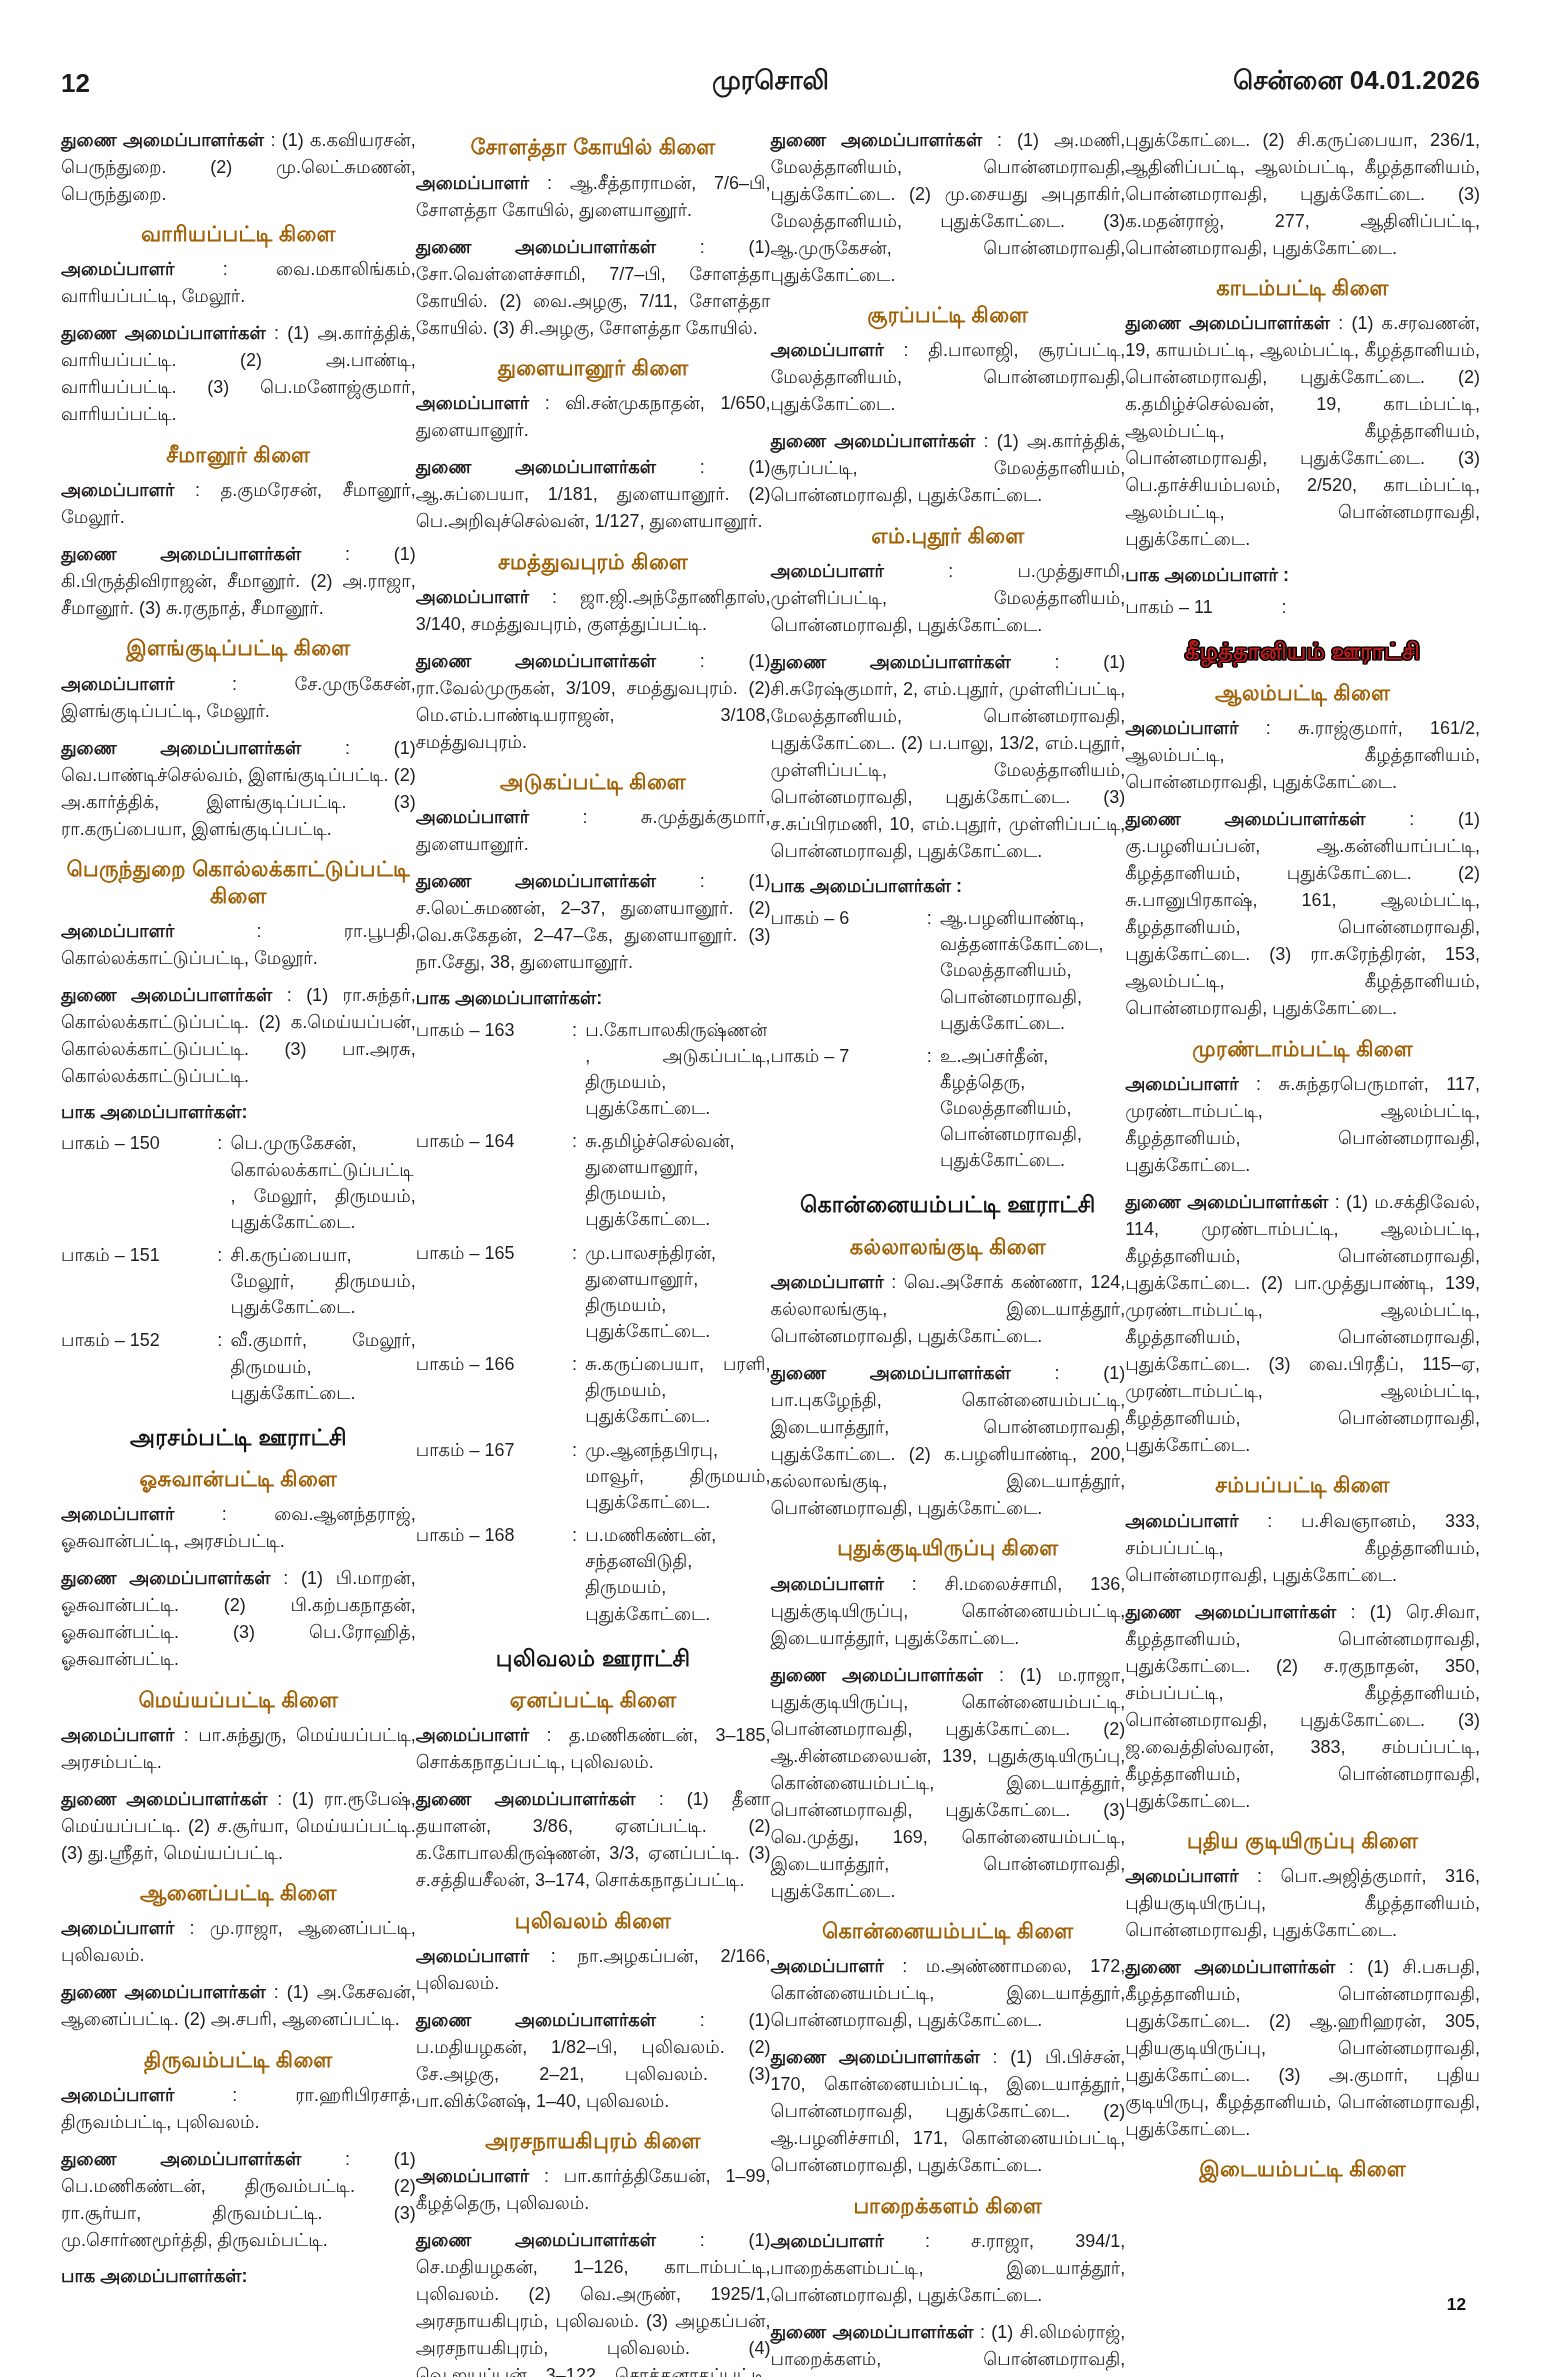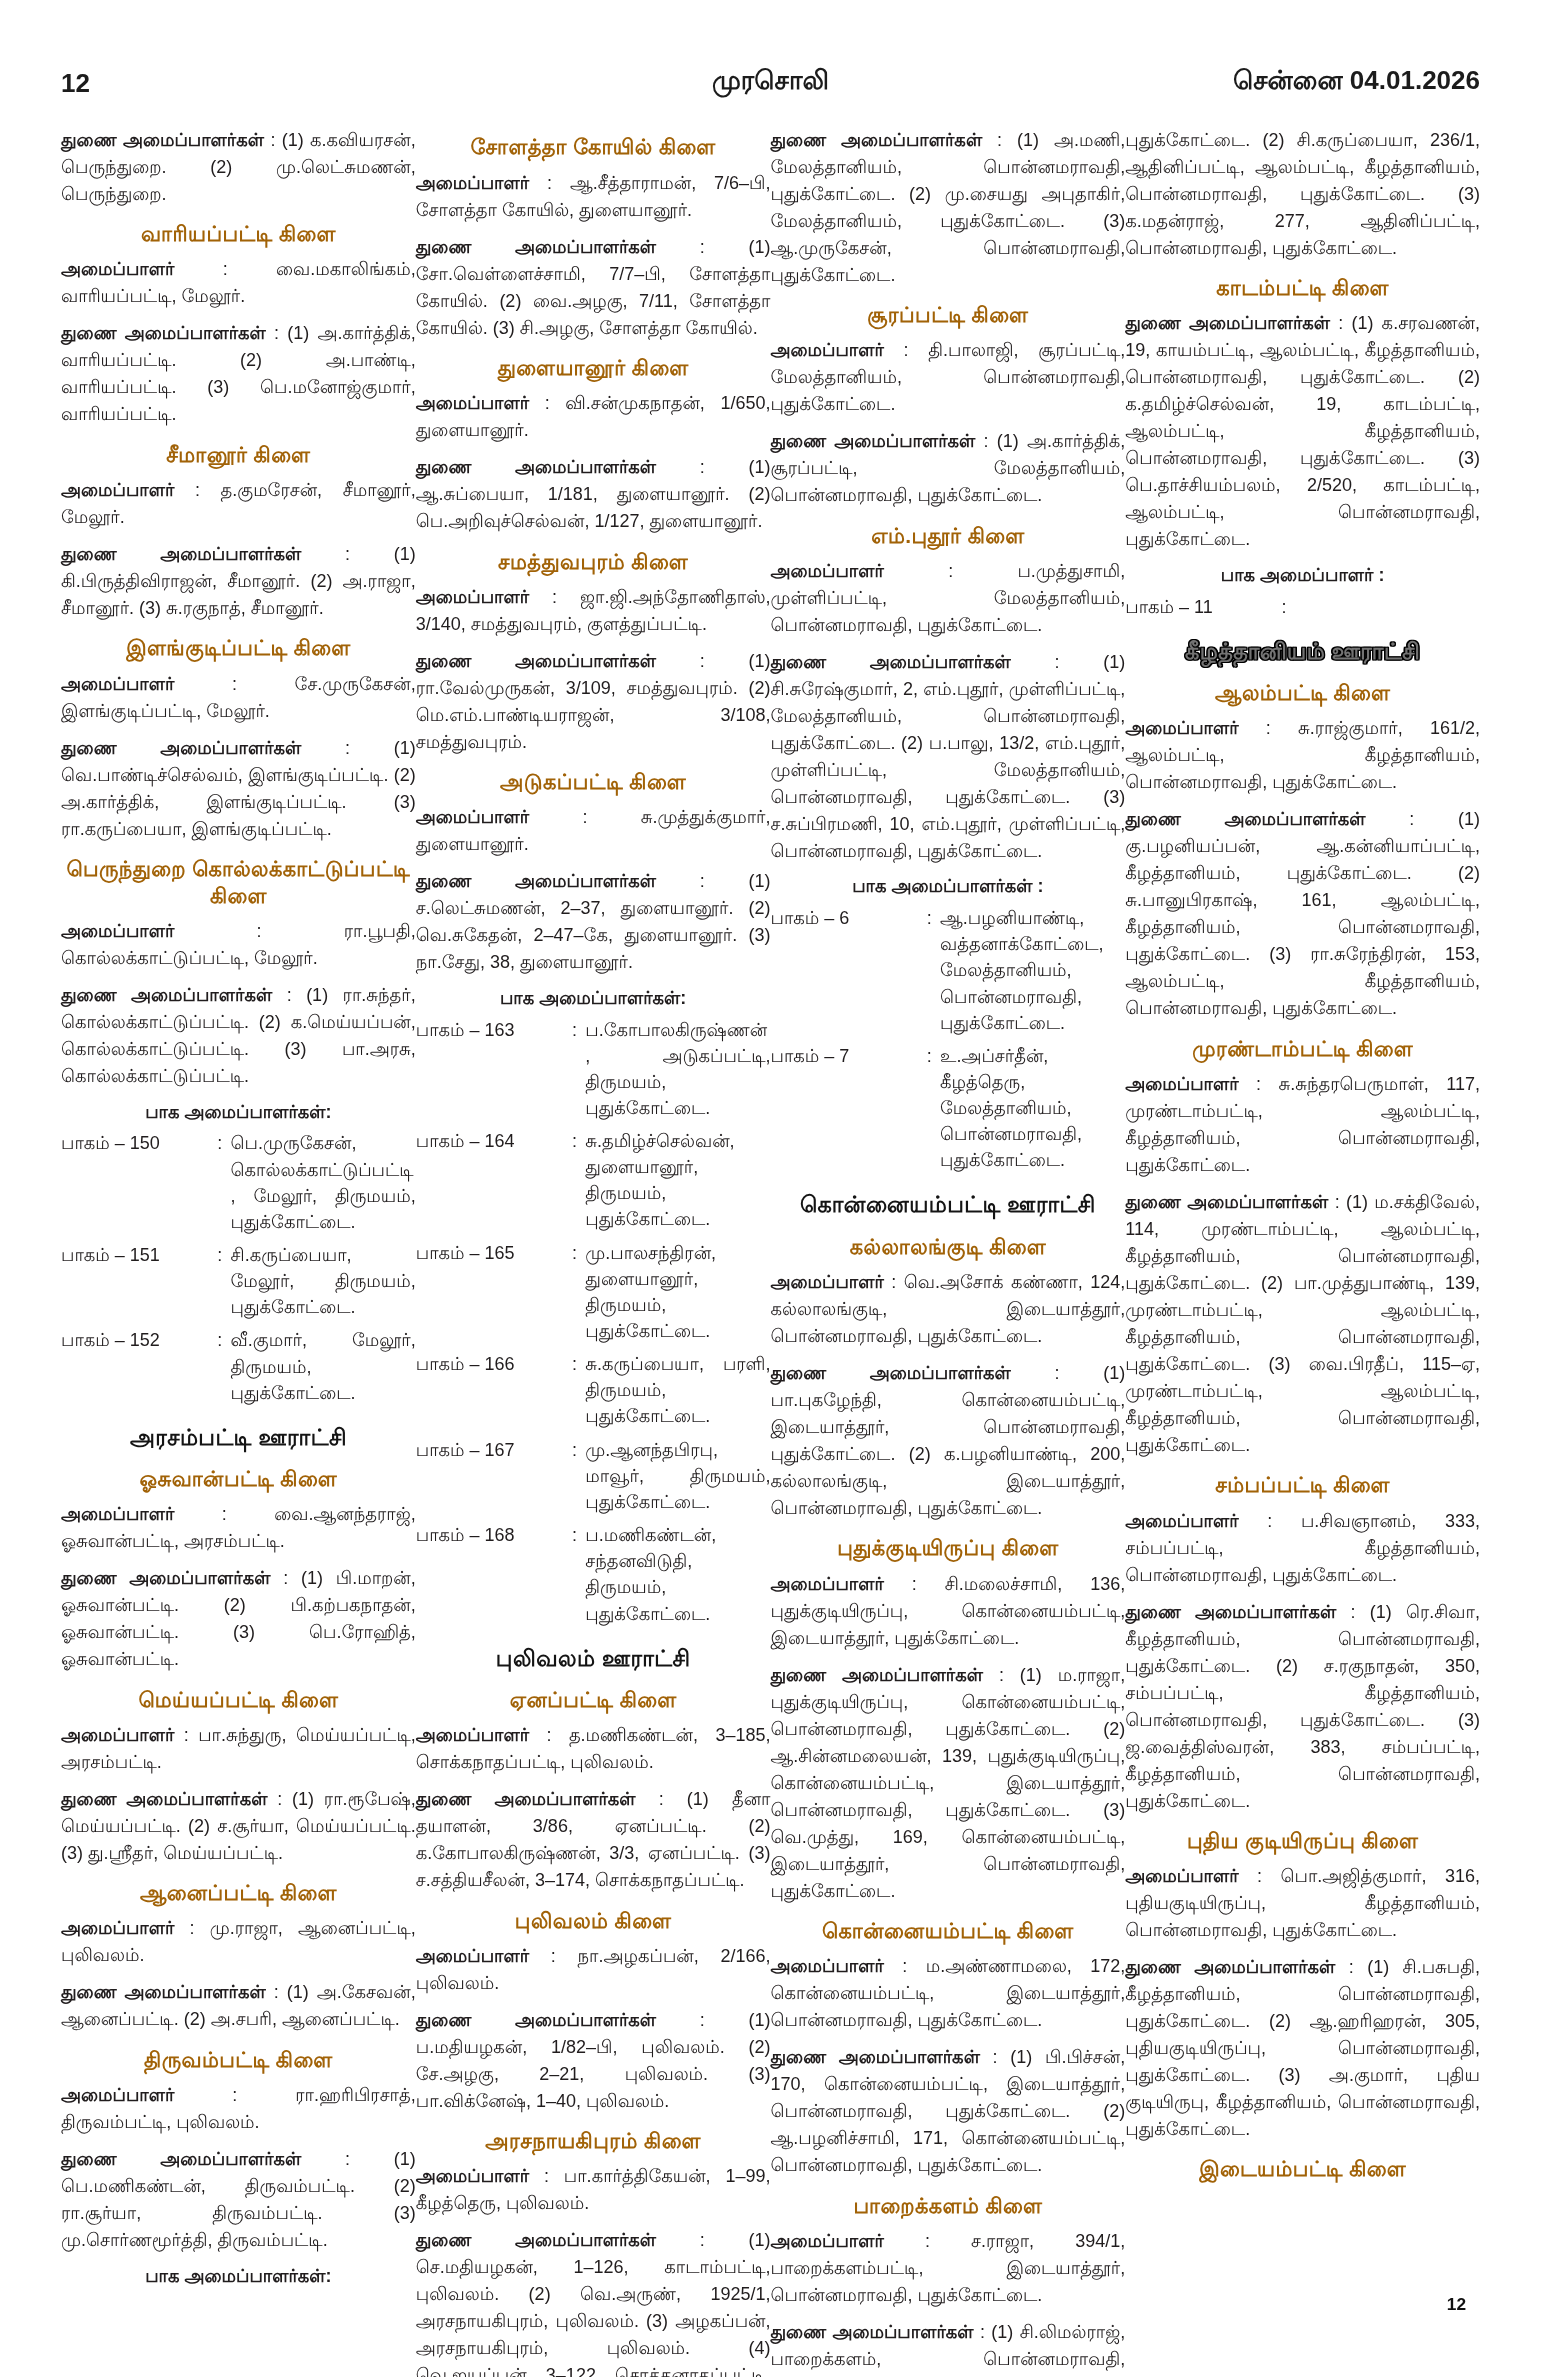--- a/index.html
+++ b/index.html
@@ -31,26 +31,26 @@
   .para .lead{font-weight:bold;}
   .branch{
     margin:14.4px 0 7.2px 0;text-align:center;font-weight:bold;font-size:21px;
     color:#a16207;letter-spacing:0.4px;
   }
   .urachi{
     margin:19px 0 5.8px 0;text-align:center;font-weight:bold;font-size:22.4px;
     color:#141414;letter-spacing:0.4px;
   }
   .urachi.outline{
-    color:#737373;
+    color:#b91c1c;
     text-shadow:1.4px 0 #000,-1.4px 0 #000,0 1.4px #000,0 -1.4px #000,
                 1.4px 1.4px #000,-1.4px -1.4px #000,1.4px -1.4px #000,-1.4px 1.4px #000;
   }
   .wards-label{
-    margin:11.5px 0 5.8px 0;text-align:center;font-weight:bold;font-size:18px;
+    margin:11.5px 0 5.8px 0;font-weight:bold;font-size:18px;
   }
   .ward{
     display:flex;margin:4.3px 0 7.2px 0;font-size:18px;line-height:1.45;
   }
   .ward .ward-no{flex:0 0 148px;white-space:nowrap;}
   .ward .ward-colon{flex:0 0 21.6px;text-align:center;}
   .ward .ward-text{flex:1;text-align:justify;word-break:break-word;}
   
   .footer-pageno{
     position:absolute;right:75px;bottom:62px;

